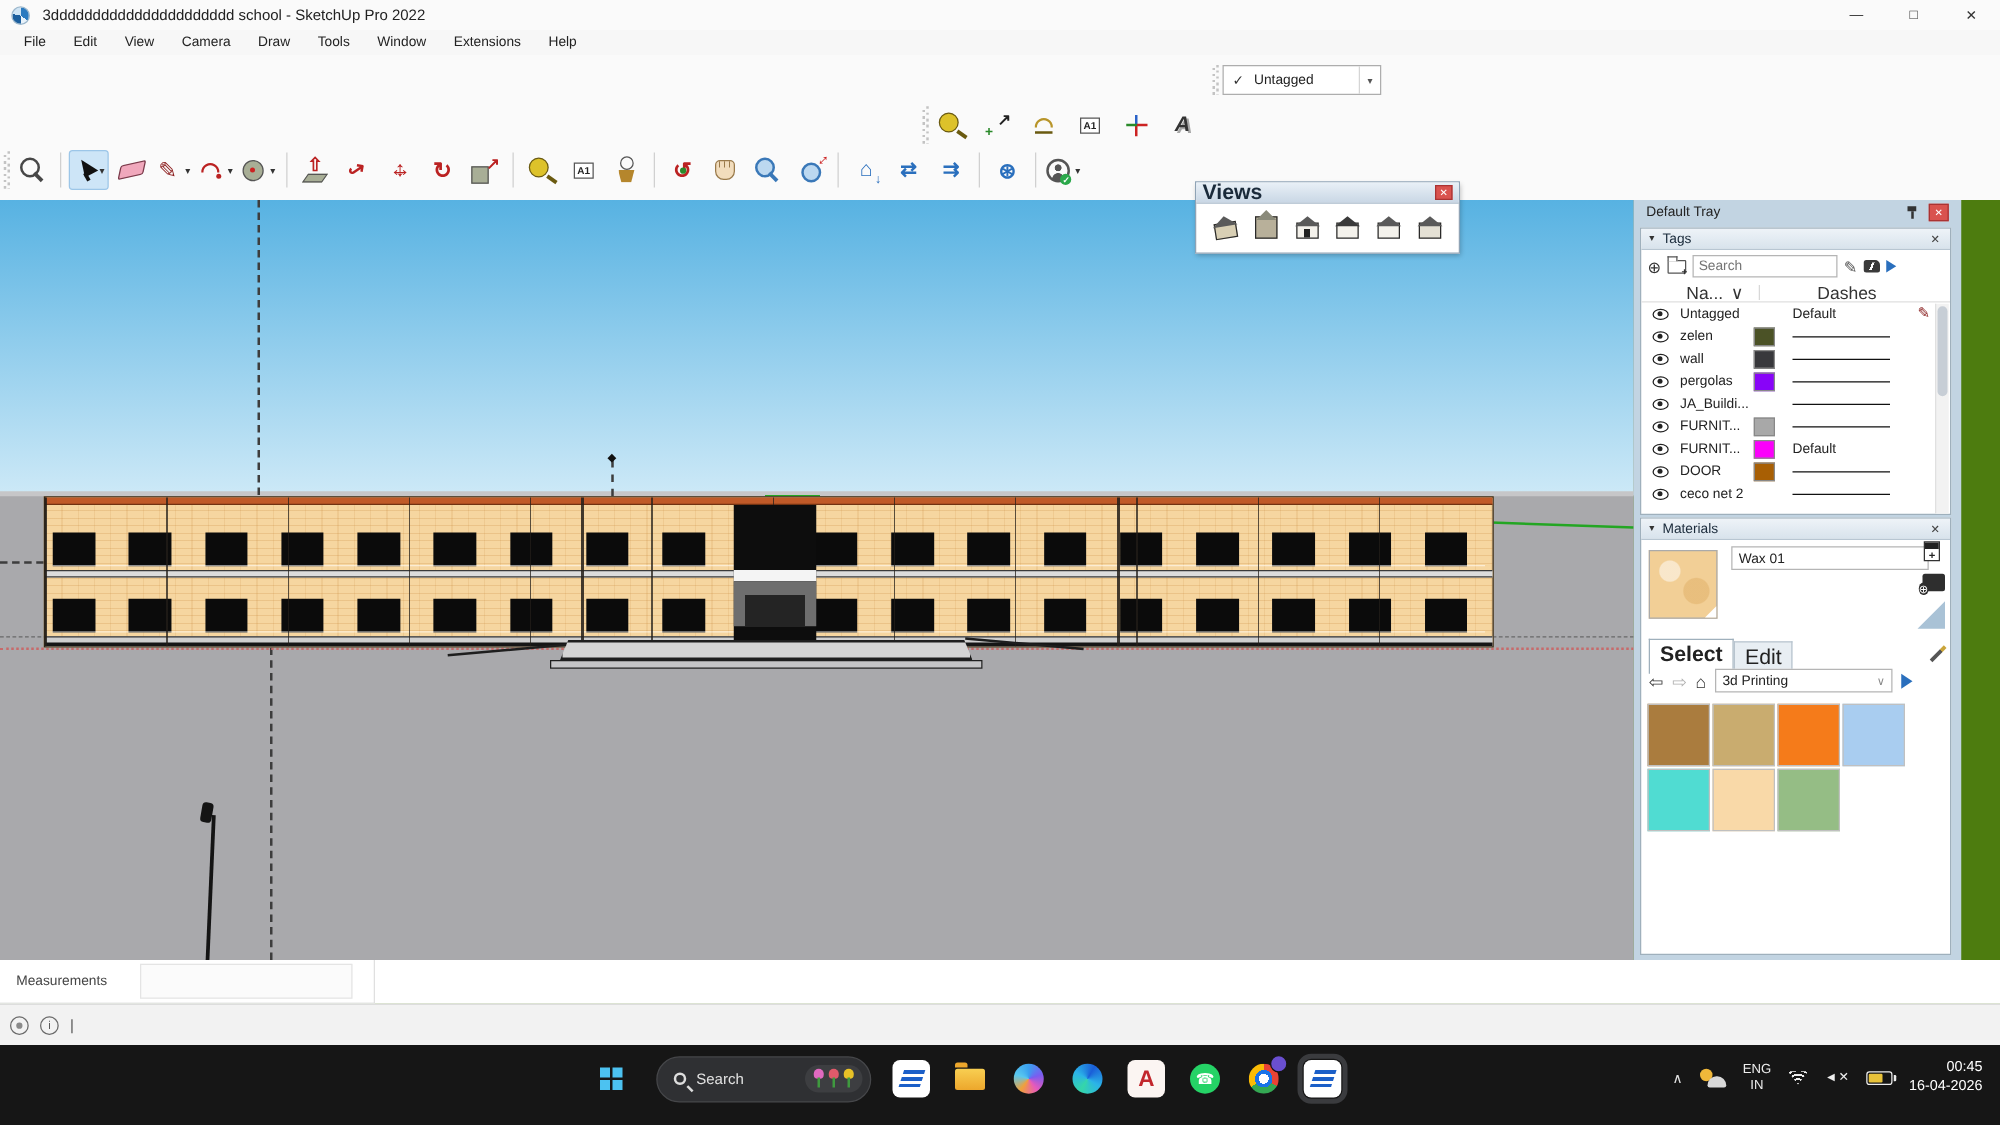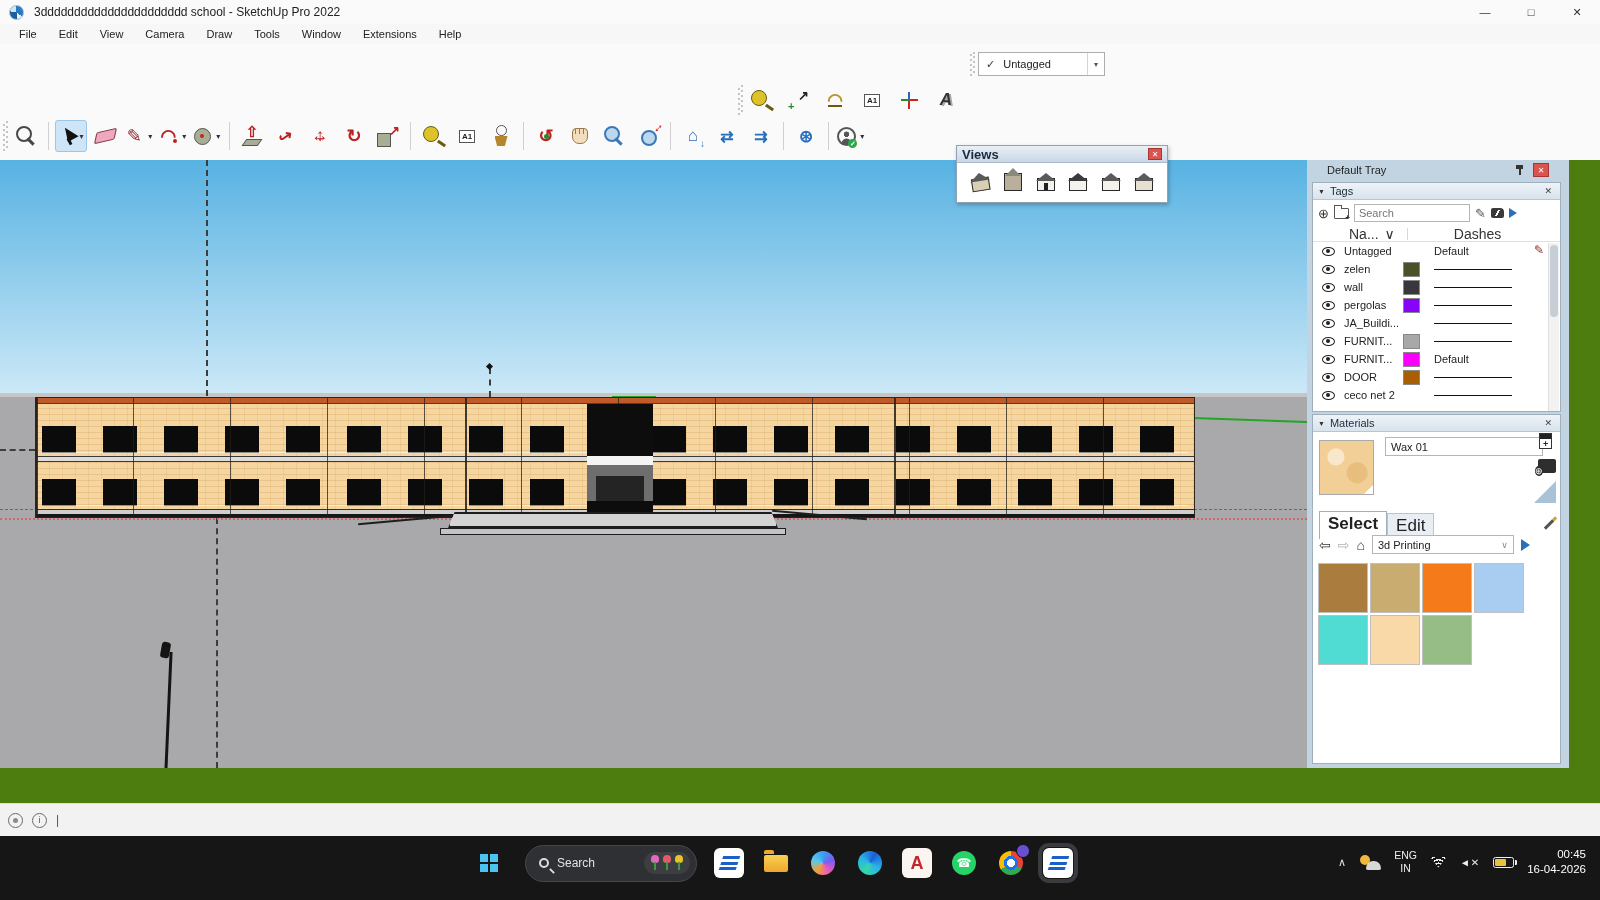--- a/index.html
+++ b/index.html
@@ -118,35 +118,35 @@
   .ramp { position:absolute; border-top:2px solid #1e1e1e; z-index:3; }
   #ramp-left { left:358px; top:359px; width:95px; transform:rotate(-5deg); }
   #ramp-right { left:772px; top:354px; width:95px; transform:rotate(5deg); }
 
   #lamp-pole { position:absolute; left:167px; top:492px; width:3px; height:118px; background:#141414; transform:rotate(2.5deg); }
   #lamp-head { position:absolute; left:161px; top:482px; width:9px; height:16px; background:#141414; border-radius:3px; transform:rotate(10deg); }
 
   
   #views-panel { position:absolute; left:956px; top:145px; width:212px; height:58px; background:#fff; border:1px solid #8fa3b5; box-shadow:1px 2px 4px rgba(0,0,0,.25); }
   #views-title { height:17px; background:linear-gradient(#e9f0f7,#c9d7e5); display:flex; align-items:center; padding:0 5px; border-bottom:1px solid #aabccb; }
-  #views-title .t { font-size:13px; font-weight:bold; color:#1a2a3a; }
+  #views-title .t { font-size:17px; font-weight:bold; color:#1a2a3a; }
   #views-close { margin-left:auto; width:14px; height:12px; background:#d9534f; border:1px solid #a33; color:#fff; font-size:8px; display:flex; align-items:center; justify-content:center; }
   #views-body { display:flex; align-items:center; justify-content:space-between; padding:4px 10px; }
   .vw { position:relative; width:26px; height:26px; display:flex; align-items:flex-end; justify-content:center; }
   .vw::before { content:""; width:16px; height:11px; background:#f4f2ec; border:1.5px solid #2a2a2a; position:absolute; bottom:2px; }
   .vw::after { content:""; width:0; height:0; border-bottom:8px solid #5a5a5a; border-left:10px solid transparent; border-right:10px solid transparent; position:absolute; bottom:12px; }
   .v-iso { transform:rotate(-9deg); } .v-iso::before { background:#d8cfb4; }
   .v-top::before { background:#b8b09a; height:16px; } .v-top::after { border-bottom-color:#8a8a7a; bottom:17px; border-left-width:8px; border-right-width:8px; }
   .v-front::before { background-image:linear-gradient(#f4f2ec 0 40%, transparent 40%), linear-gradient(90deg, transparent 0 35%, #222 35% 65%, transparent 65%); }
   .v-right::after { border-bottom-color:#3a3a3a; }
   .v-left::before { background:#e4e0d4; }
 
   
   #tray { position:absolute; left:1307px; top:160px; width:262px; height:608px; background:#c2d4e2; }
-  #tray-head { height:20px; display:flex; align-items:center; padding:0 20px; }
+  #tray-head { height:20px; display:flex; align-items:center; padding:0 10px; }
   #tray-head .t { font-size:11px; color:#222; }
   #pin-icon { margin-left:auto; width:10px; height:12px; position:relative; }
   #pin-icon::before { content:""; width:7px; height:4px; background:#333; position:absolute; top:1px; left:1px; }
   #pin-icon::after { content:""; width:2px; height:6px; background:#333; position:absolute; top:5px; left:3.5px; }
   #tray-close { width:16px; height:14px; margin-left:8px; background:#d9534f; border:1px solid #a33; color:#fff; font-size:8px; display:flex; align-items:center; justify-content:center; }
 
   .panel { position:absolute; left:5px; width:249px; background:#fff; border:1px solid #9fb0bc; }
   #tags-panel { top:22px; height:230px; overflow:hidden; }
   #materials-panel { top:254px; height:350px; }
   .panel-head { height:17px; background:linear-gradient(#eef3f8,#d8e3ec); border-bottom:1px solid #b8c6d2; display:flex; align-items:center; padding:0 5px; }
@@ -587,20 +587,26 @@
           <div class="swatch" style="background: rgb(201, 172, 111);"></div>
           <div class="swatch" style="background: rgb(245, 123, 26);"></div>
           <div class="swatch" style="background: rgb(169, 205, 240);"></div>
           <div class="swatch" style="background: rgb(80, 220, 210);"></div>
           <div class="swatch" style="background: rgb(249, 217, 168);"></div>
           <div class="swatch" style="background: rgb(149, 189, 133);"></div>
         </div>
     </div>
   </div>
 
+  <div id="measure-zone">
+    <div id="measure-box">
+      <span id="measure-label">Measurements</span>
+      <div id="measure-input"></div>
+    </div>
+  </div>
   <div id="statusbar">
     <span class="stat-circle" id="help-icon"></span>
     <span class="stat-circle">i</span>
     <span id="status-div">|</span>
   </div>
 
   <div id="taskbar">
     <div id="tb-center">
       <div id="start-btn">
           <span class="sq"></span>

